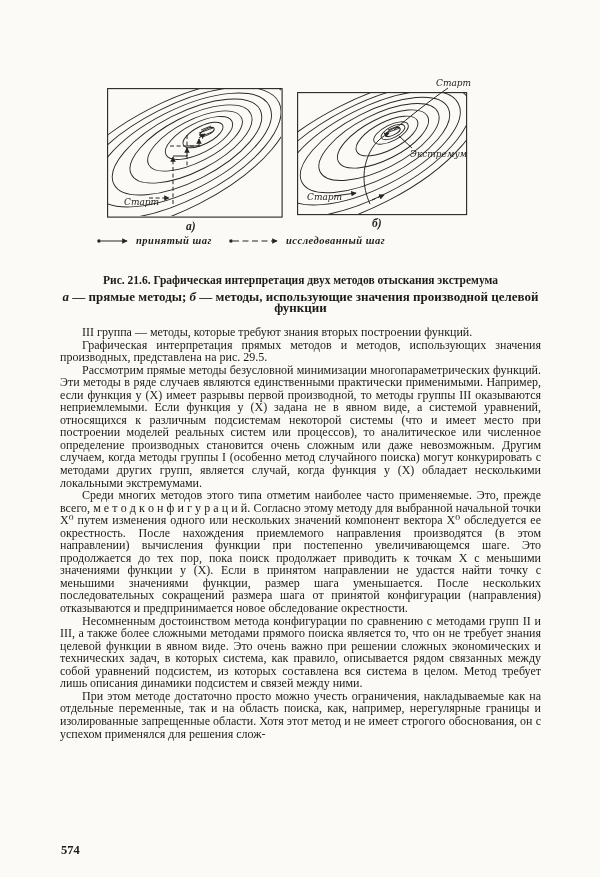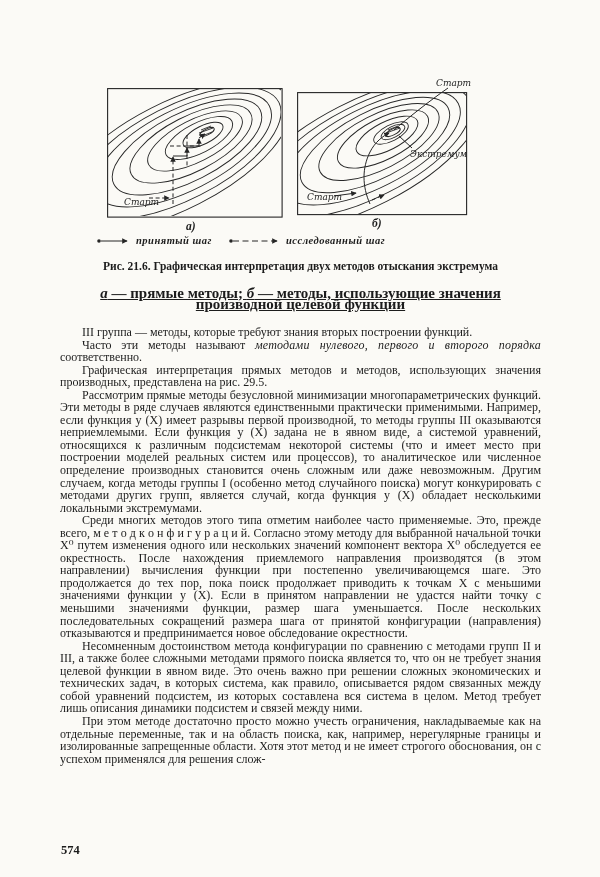--- a/index.html
+++ b/index.html
@@ -13,23 +13,23 @@
   .fig-right{position:absolute;left:296px;top:76px;}
   .panel-label{position:absolute;font-style:italic;font-weight:bold;font-size:11.5px;}
   .panel-label.a{left:186px;top:220px;}
   .panel-label.b{left:372px;top:217px;}
   .legend{
     position:absolute;left:96px;top:235px;display:flex;align-items:flex-end;
     font-style:italic;font-weight:600;font-size:10.5px;letter-spacing:0.5px;
   }
   .legend .lbl{margin-left:6px;}
   .legend .m2{margin-left:16px;}
-  .caption{position:absolute;left:60px;top:260px;width:481px;text-align:center;}
+  .caption{position:absolute;left:60px;top:274px;width:481px;text-align:center;}
   .caption .cap-main{font-size:11.5px;line-height:13.5px;font-weight:600;}
-  .caption .cap-sub{margin-top:14px;font-size:15px;line-height:11.5px;font-weight:bold;text-align:center;text-decoration:underline;}
+  .caption .cap-sub{margin-top:3px;font-size:13px;line-height:11.5px;font-weight:bold;text-align:center;}
   .caption .cap-sub i{font-weight:bold;}
   .body-text{
     position:absolute;left:60px;top:326px;width:481px;
     font-size:12px;line-height:12.55px;text-align:justify;
   }
   .body-text p{margin:0;text-indent:22px;}
   .body-text i{letter-spacing:0.2px;}
   .page-number{position:absolute;left:61px;top:843px;font-size:12.5px;font-weight:600;}
   .contour{fill:none;stroke:#262626;stroke-width:0.9;}
   .box{fill:none;stroke:#262626;stroke-width:1.1;}
@@ -138,21 +138,20 @@
 
   <div class="caption">
     <div class="cap-main">
       <div>Рис. 21.6. Графическая интерпретация двух методов отыскания экстремума</div>
     </div>
     <div class="cap-sub"><i>а</i><span> — прямые методы; </span><i>б</i><span> — методы, использующие значения производной целевой функции</span></div>
   </div>
 
   <div class="body-text">
     <p><span>III группа — методы, которые требуют знания вторых построении функций.</span></p>
-    <p><span>Часто эти методы называют </span><i>методами нулевого, первого и второго порядка</i><span> соответственно.</span></p>
     <p><span>Графическая интерпретация прямых методов и методов, использующих значения производных, представлена на рис. 29.5.</span></p>
     <p><span>Рассмотрим прямые методы безусловной минимизации многопараметрических функций. Эти методы в ряде случаев являются единственными практически применимыми. Например, если функция у (X) имеет разрывы первой производной, то методы группы III оказываются неприемлемыми. Если функция у (X) задана не в явном виде, а системой уравнений, относящихся к различным подсистемам некоторой системы (что и имеет место при построении моделей реальных систем или процессов), то аналитическое или численное определение производных становится очень сложным или даже невозможным. Другим случаем, когда методы группы I (особенно метод случайного поиска) могут конкурировать с методами других групп, является случай, когда функция у (X) обладает несколькими локальными экстремумами.</span></p>
     <p><span>Среди многих методов этого типа отметим наиболее часто применяемые. Это, прежде всего, м е т о д   к о н ф и г у р а ц и й. Согласно этому методу для выбранной начальной точки X⁰ путем изменения одного или нескольких значений компонент вектора X⁰ обследуется ее окрестность. После нахождения приемлемого направления производятся (в этом направлении) вычисления функции при постепенно увеличивающемся шаге. Это продолжается до тех пор, пока поиск продолжает приводить к точкам X с меньшими значениями функции у (X). Если в принятом направлении не удастся найти точку с меньшими значениями функции, размер шага уменьшается. После нескольких последовательных сокращений размера шага от принятой конфигурации (направления) отказываются и предпринимается новое обследование окрестности.</span></p>
     <p><span>Несомненным достоинством метода конфигурации по сравнению с методами групп II и III, а также более сложными методами прямого поиска является то, что он не требует знания целевой функции в явном виде. Это очень важно при решении сложных экономических и технических задач, в которых система, как правило, описывается рядом связанных между собой уравнений подсистем, из которых составлена вся система в целом. Метод требует лишь описания динамики подсистем и связей между ними.</span></p>
     <p><span>При этом методе достаточно просто можно учесть ограничения, накладываемые как на отдельные переменные, так и на область поиска, как, например, нерегулярные границы и изолированные запрещенные области. Хотя этот метод и не имеет строгого обоснования, он с успехом применялся для решения слож-</span></p>
   </div>
 
   <div class="page-number">574</div>
 
 </div>

